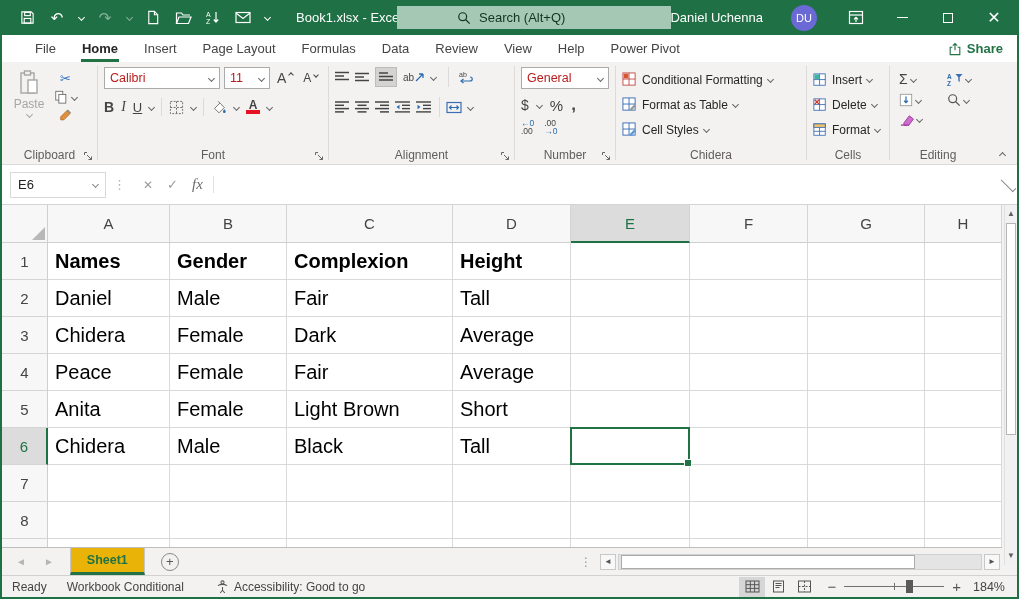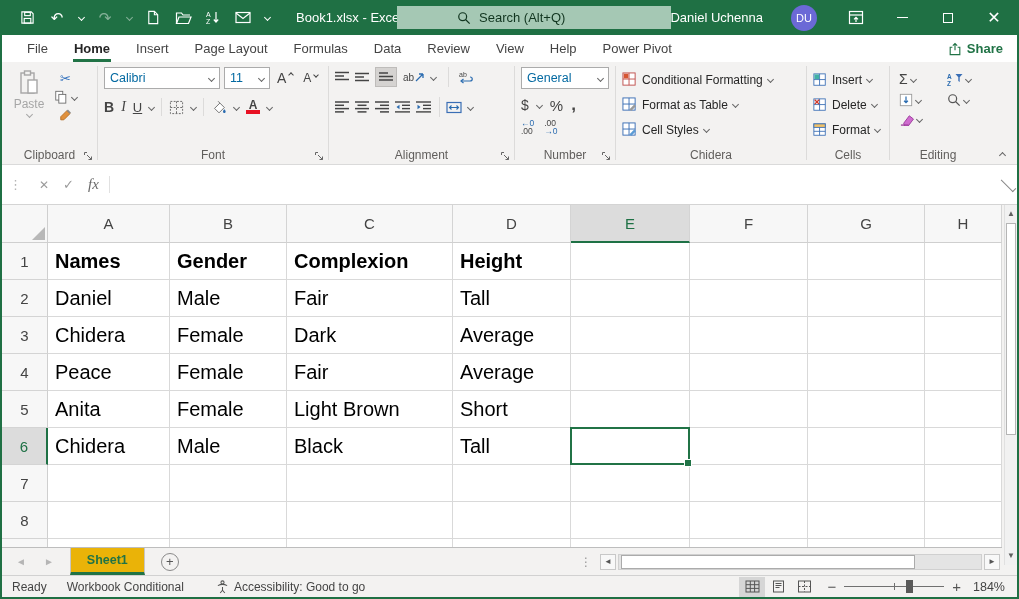--- a/index.html
+++ b/index.html
@@ -26,38 +26,38 @@
   .tb-right { position:absolute; right:0; top:0; height:35px; display:flex; align-items:center; }
   .username { font-size:13px; margin-right:28px; }
   .avatar { width:26px; height:26px; border-radius:50%; background:#6b69d6; color:#fff; font-size:11px;
             display:flex; align-items:center; justify-content:center; margin-right:16px; }
   .winbtn { width:46px; height:35px; display:flex; align-items:center; justify-content:center; color:#fff; }
   .min-glyph { width:11px; height:0; border-top:1.5px solid #fff; display:block; }
   .max-glyph { width:10px; height:10px; border:1.2px solid #fff; display:block; }
   .close-glyph { font-size:16px; line-height:1; }
 
   
-  .tabrow { top:35px; height:27px; background:#fff; display:flex; align-items:center; padding-left:12px; }
+  .tabrow { top:35px; height:27px; background:#fff; display:flex; align-items:center; padding-left:20px; }
   .rtab { padding:0 13px; font-size:13px; color:#444; height:27px; display:flex; align-items:center; position:relative; }
   .rtab.active { font-weight:bold; color:#262626; }
   .rtab.active::after { content:''; position:absolute; left:12px; right:12px; bottom:0; height:3px; background:#217346; }
   .share { position:absolute; right:14px; top:35px; height:27px; display:flex; align-items:center; gap:5px;
            color:#217346; font-size:13px; font-weight:bold; }
 
   
   .ribbon { top:62px; height:103px; background:#f3f2f1; border-bottom:1px solid #dadada; display:flex; }
   .rgroup { position:relative; height:100%; padding:5px 4px 18px 6px; flex:none; }
   .rsep { width:1px; background:#dcdbda; margin:4px 0; flex:none; }
   .rlabel { position:absolute; bottom:2px; left:0; right:0; text-align:center; font-size:12px; color:#605e5c; }
   .launcher { position:absolute; bottom:3px; right:4px; width:10px; height:10px; }
   .rbtn { display:inline-flex; align-items:center; gap:3px; color:#444; font-size:12px; padding:2px 3px; }
   .mini { display:inline-flex; align-items:center; justify-content:center; }
   .rrow { display:flex; align-items:center; gap:4px; }
   .combo { background:#fff; border:1px solid #ababab; height:22px; display:flex; align-items:center;
-           justify-content:space-between; padding:0 5px; font-size:12.5px; color:#0369a1; }
+           justify-content:space-between; padding:0 5px; font-size:12.5px; color:#b91c1c; }
   .bigbtn { display:flex; flex-direction:column; align-items:center; width:42px; gap:1px; color:#a6a6a6; padding-top:3px; }
   .glyph-b { font-weight:bold; font-size:14px; }
   .glyph-i { font-style:italic; font-family:"Liberation Serif","DejaVu Serif",serif; font-size:14px; }
   .glyph-u { text-decoration:underline; font-size:13px; }
   .redbar { display:block; width:14px; height:3.5px; background:#e81123; margin-top:-1px; }
   .selbox { background:#d5d3d1; border:1px solid #bebcba; }
   .dec2 { display:flex; flex-direction:column; font-size:8.5px; line-height:8px; color:#444; }
   .dec2 .blue { color:#2b6cb0; }
   .stylebtn { display:flex; align-items:center; gap:5px; font-size:12px; color:#262626; height:25px; }
   .cellbtn { display:flex; align-items:center; gap:5px; font-size:12px; color:#262626; height:25px; }
@@ -571,20 +571,24 @@
           <span class="chv" style="color:#666"></span>
         </span>
       </div>
       <div class="rlabel"><span>Editing</span></div>
     </div>
 
     <span class="collapse chv up"></span>
   </div>
 
   <div class="region fbar">
+    <div class="namebox">
+      <span>E6</span>
+      <span class="chv" style="color:#888"></span>
+    </div>
     <span class="fdots">⋮</span>
     <div class="fbtns">
       <span style="font-size:12px">✕</span>
       <span style="font-size:13px">✓</span>
       <span class="fx">fx</span>
     </div>
     <input class="finput" value="" style="">
     <span class="fchv chv"></span>
   </div>
 

